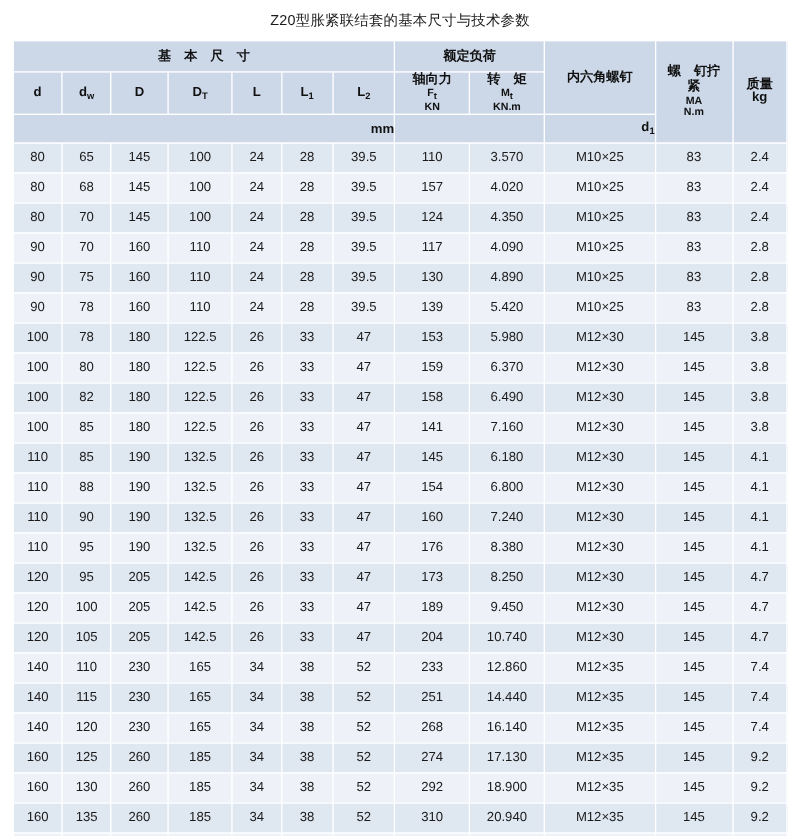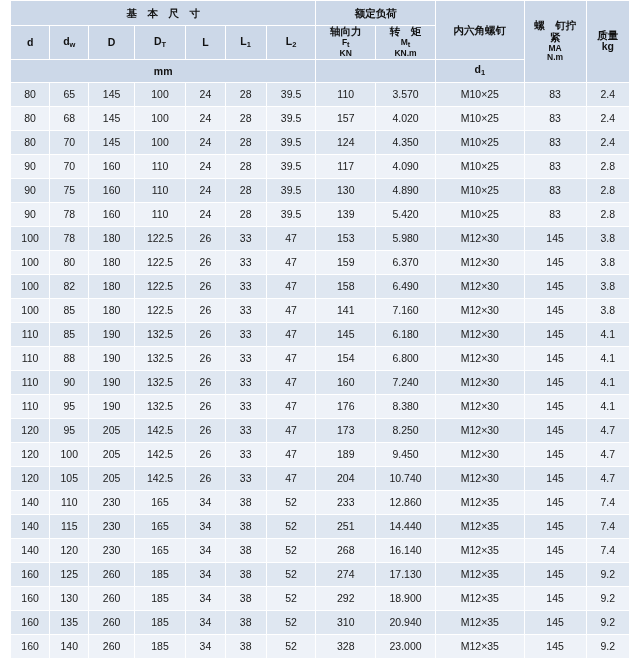--- a/index.html
+++ b/index.html
@@ -31,36 +31,37 @@
     line-height:1.15;
   }
   thead th{
     background:#ccd8e8;
     font-weight:bold;
     color:#111;
     font-size:10.5px;
   }
   thead th.h1{height:24px;}
   thead th.h2{height:26px;}
-  thead th.h3{height:22px;}
+  thead th.h3{height:22px;text-align:right;}
   tbody td{
     height:23px;
     background:#dfe7f1;
     font-size:10.5px;
   }
   tbody tr.alt td{background:#eef2f8;}
   sub{font-size:7.5px;vertical-align:-2px;}
   .small{font-size:8.5px;}
   .stack{display:block;line-height:1.12;}
 </style>
 </head>
 <body>
 
 <div class="sheet">
 
+  <div class="title">Z20型胀紧联结套的基本尺寸与技术参数</div>
 
   <table>
     <colgroup>
       <col style="width:38px">
         <col style="width:38px">
         <col style="width:44px">
         <col style="width:50px">
       <col style="width:38px">
         <col style="width:40px">
         <col style="width:48px">

